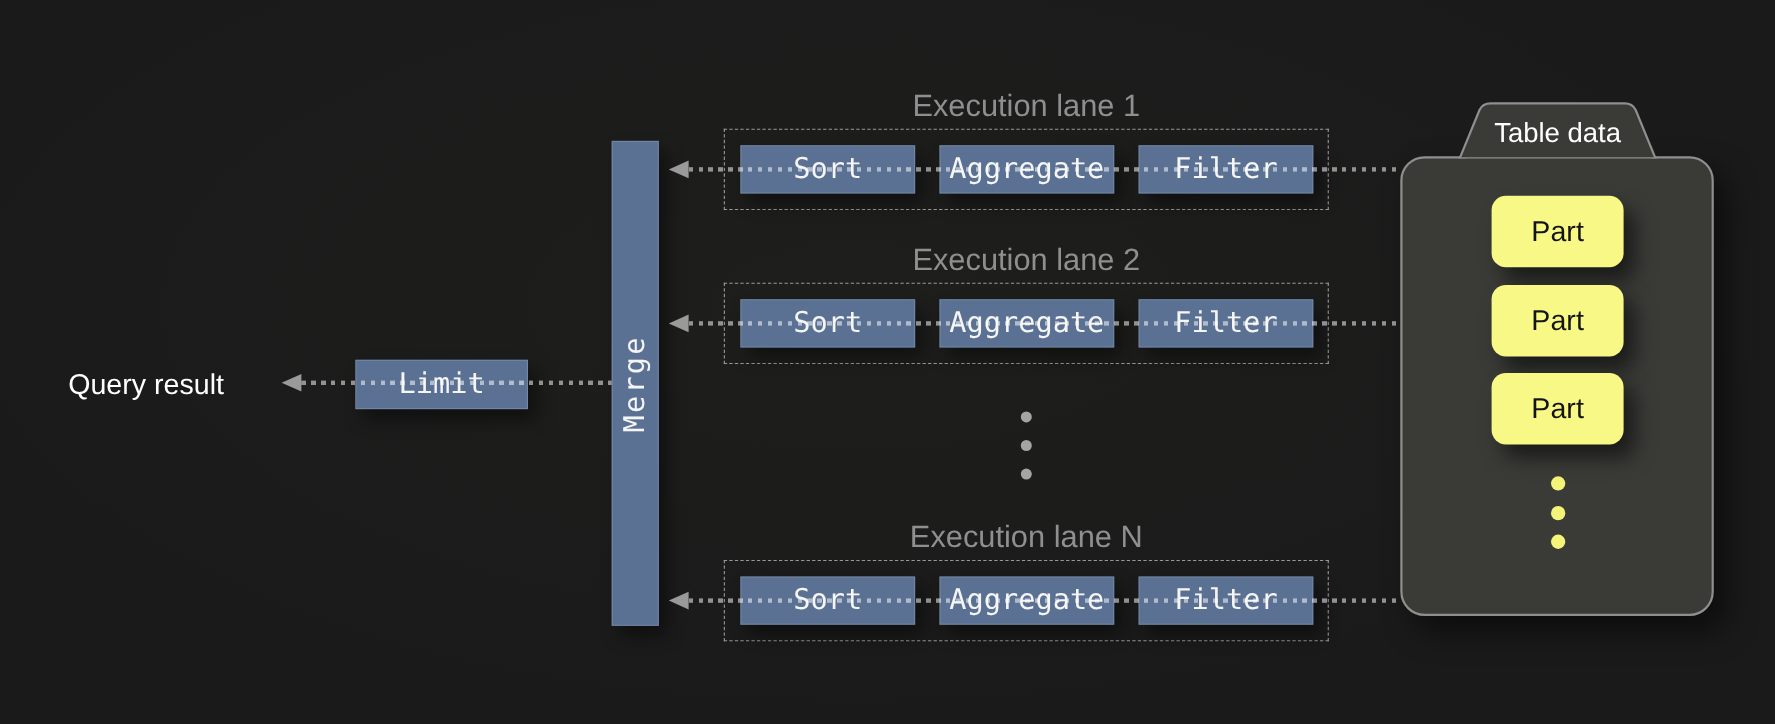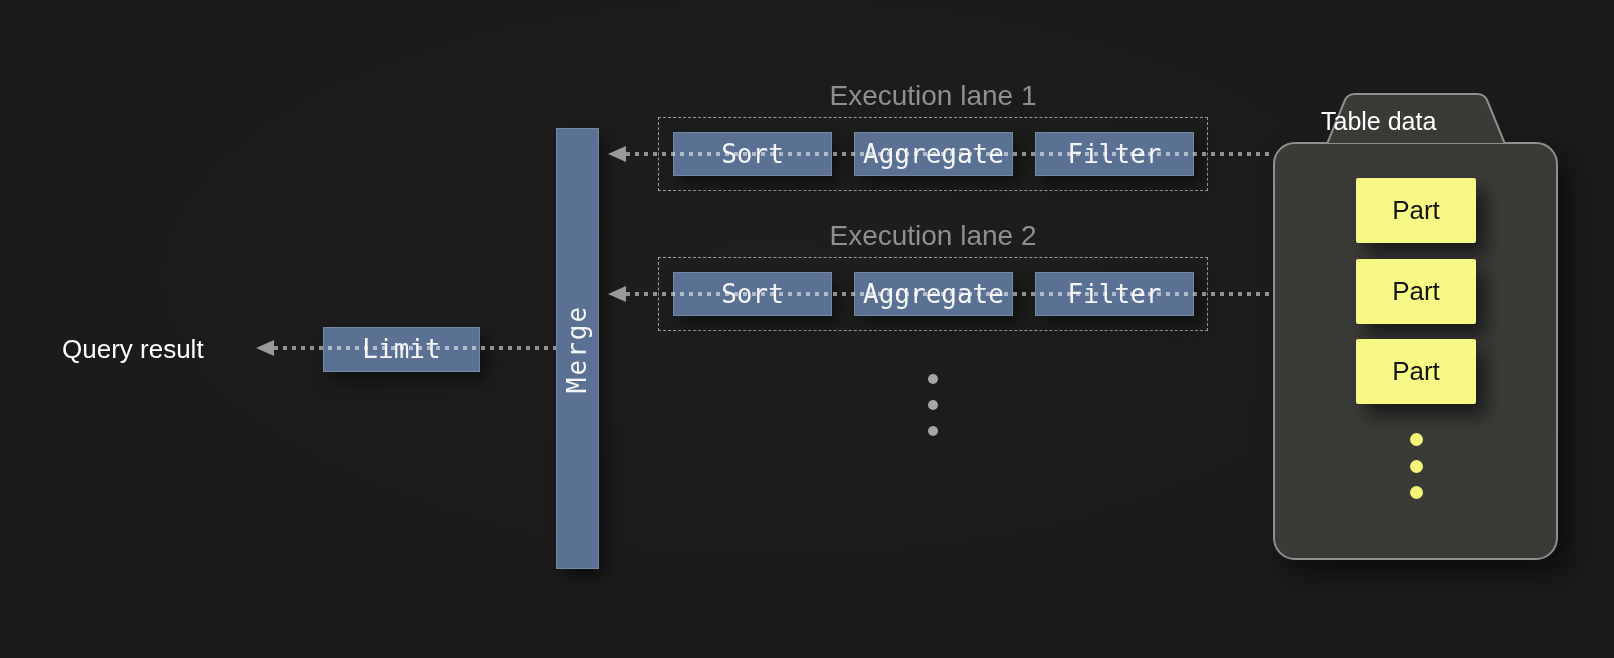--- a/index.html
+++ b/index.html
@@ -66,26 +66,26 @@
   .table-container{
     position:absolute;left:1273px;top:142px;width:285px;height:418px;z-index:2;
     box-sizing:border-box;background:#3a3a37;border:2px solid #8f8f8f;border-radius:22px;
     box-shadow:12px 14px 26px rgba(0,0,0,0.5);
   }
   .tab-cover{
     position:absolute;left:58px;top:-2px;width:168px;height:6px;background:#3a3a37;
   }
   .table-tab{position:absolute;left:1321px;top:91px;width:190px;height:53px;z-index:3;}
   .table-title{
-    position:absolute;left:1321px;top:107px;width:190px;text-align:left;z-index:4;
+    position:absolute;left:1321px;top:107px;width:190px;text-align:center;z-index:4;
     color:#ffffff;font-size:25px;line-height:28px;
   }
   .part{
     position:absolute;left:1356px;width:120px;height:65px;z-index:3;
-    background:#f8f886;border-radius:2px;color:#141414;
+    background:#f8f886;border-radius:13px;color:#141414;
     font-size:26px;line-height:65px;text-align:center;
     box-shadow:10px 12px 18px rgba(0,0,0,0.55);
   }
   .part1{top:178px;} .part2{top:259px;} .part3{top:339px;}
 </style>
 </head>
 <body>
 
 <div class="canvas">
 
@@ -117,20 +117,29 @@
     <div class="op op-aggregate">Aggregate</div>
     <div class="op op-filter">Filter</div>
   </div>
 
   <div class="v-ellipsis gray-ellipsis" style="left:928px;top:374px;width:10px;height:62px;">
     <div class="dot d1"></div>
     <div class="dot d2"></div>
     <div class="dot d3"></div>
   </div>
 
+  <div class="lane" style="top:471px;">
+    <div class="lane-title">Execution lane N</div>
+    <div class="lane-boundary"></div>
+    <div class="arrowhead"></div>
+    <div class="dotline"></div>
+    <div class="op op-sort">Sort</div>
+    <div class="op op-aggregate">Aggregate</div>
+    <div class="op op-filter">Filter</div>
+  </div>
 
   <div class="table-container">
     <div class="tab-cover"></div>
   </div>
   <svg class="table-tab" viewBox="0 0 190 53">
     <path d="M 6 53 L 24 9 Q 27 3 34 3 L 156 3 Q 163 3 166 9 L 184 53 Z" fill="#3a3a37" stroke="#8f8f8f" stroke-width="2"></path>
   </svg>
   <div class="table-title">Table data</div>
 
   <div class="part part1">Part</div>

